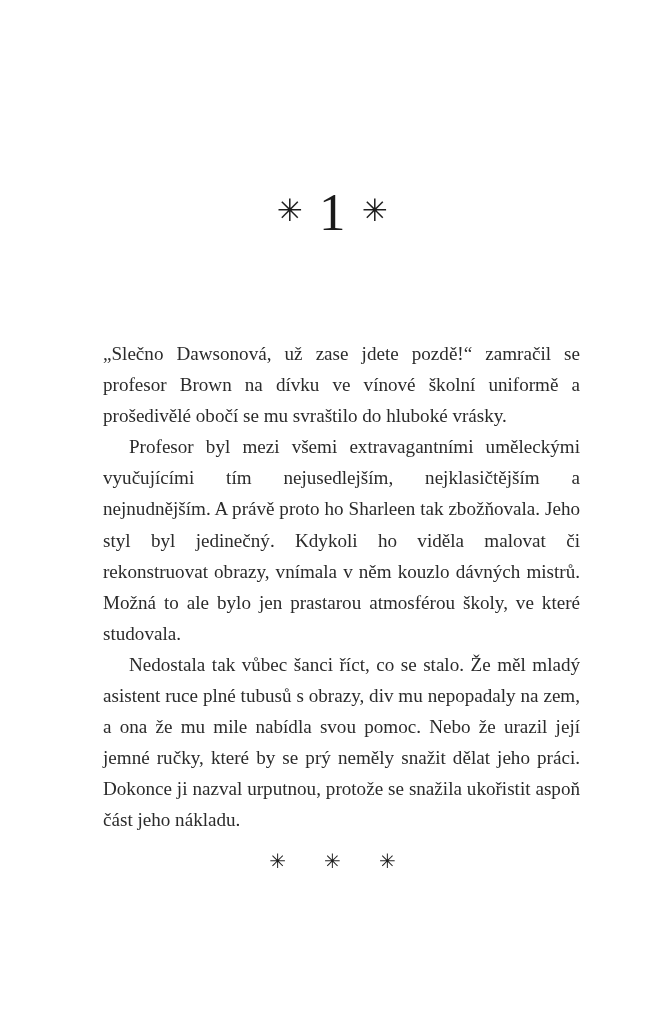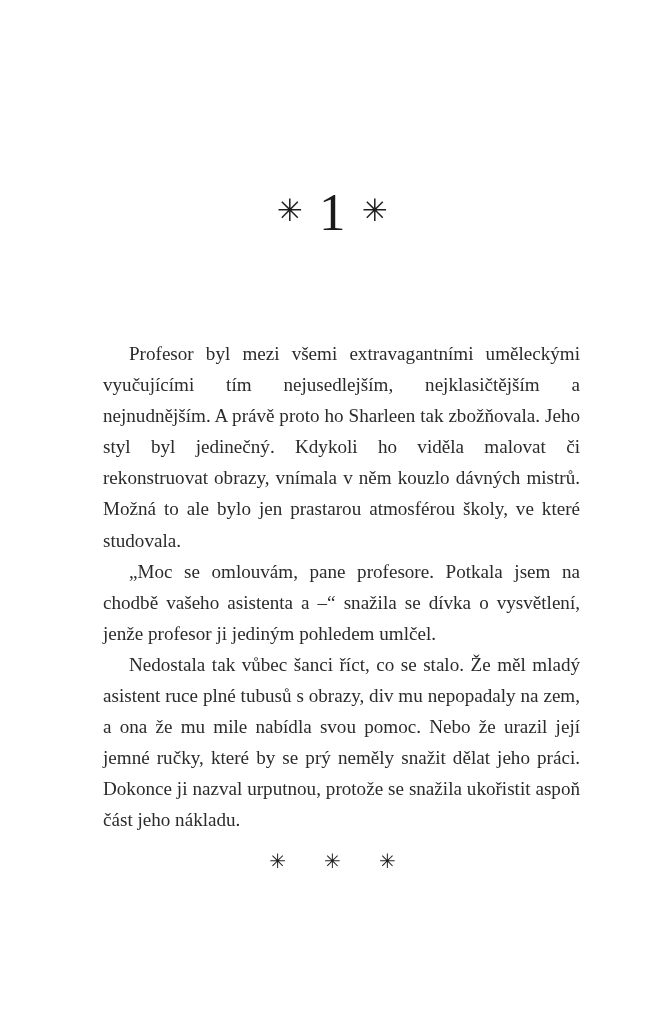--- a/index.html
+++ b/index.html
@@ -95,22 +95,22 @@
 </head>
 <body>
 
 <div class="page">
 
   <div class="chapter-heading">
     <span class="chapter-star">✳</span><span class="chapter-number">1</span><span class="chapter-star">✳</span>
   </div>
 
   <div class="text-block">
+    <p class="body-paragraph first">„Slečno Dawsonová, už zase jdete pozdě!“ zamračil se profesor Brown na dívku ve vínové školní uniformě a prošedivělé obočí se mu svraštilo do hluboké vrásky.</p>
     <p class="body-paragraph">Profesor byl mezi všemi extravagantními uměleckými vyučujícími tím nejusedlejším, nejklasičtějším a nejnudnějším. A právě proto ho Sharleen tak zbožňovala. Jeho styl byl jedinečný. Kdykoli ho viděla malovat či rekonstruovat obrazy, vnímala v něm kouzlo dávných mistrů. Možná to ale bylo jen prastarou atmosférou školy, ve které studovala.</p>
-    <p class="body-paragraph">„Moc se omlouvám, pane profesore. Potkala jsem na chodbě vašeho asistenta a –“ snažila se dívka o vysvětlení, jenže profesor ji jediným pohledem umlčel.</p>
     <p class="body-paragraph">Nedostala tak vůbec šanci říct, co se stalo. Že měl mladý asistent ruce plné tubusů s obrazy, div mu nepopadaly na zem, a ona že mu mile nabídla svou pomoc. Nebo že urazil její jemné ručky, které by se prý neměly snažit dělat jeho práci. Dokonce ji nazval urputnou, protože se snažila ukořistit aspoň část jeho nákladu.</p>
   </div>
 
   <div class="section-ornament">
     <span class="ornament-star">✳</span><span class="ornament-star">✳</span><span class="ornament-star">✳</span>
   </div>
 
 </div>
 
 </body></html>

